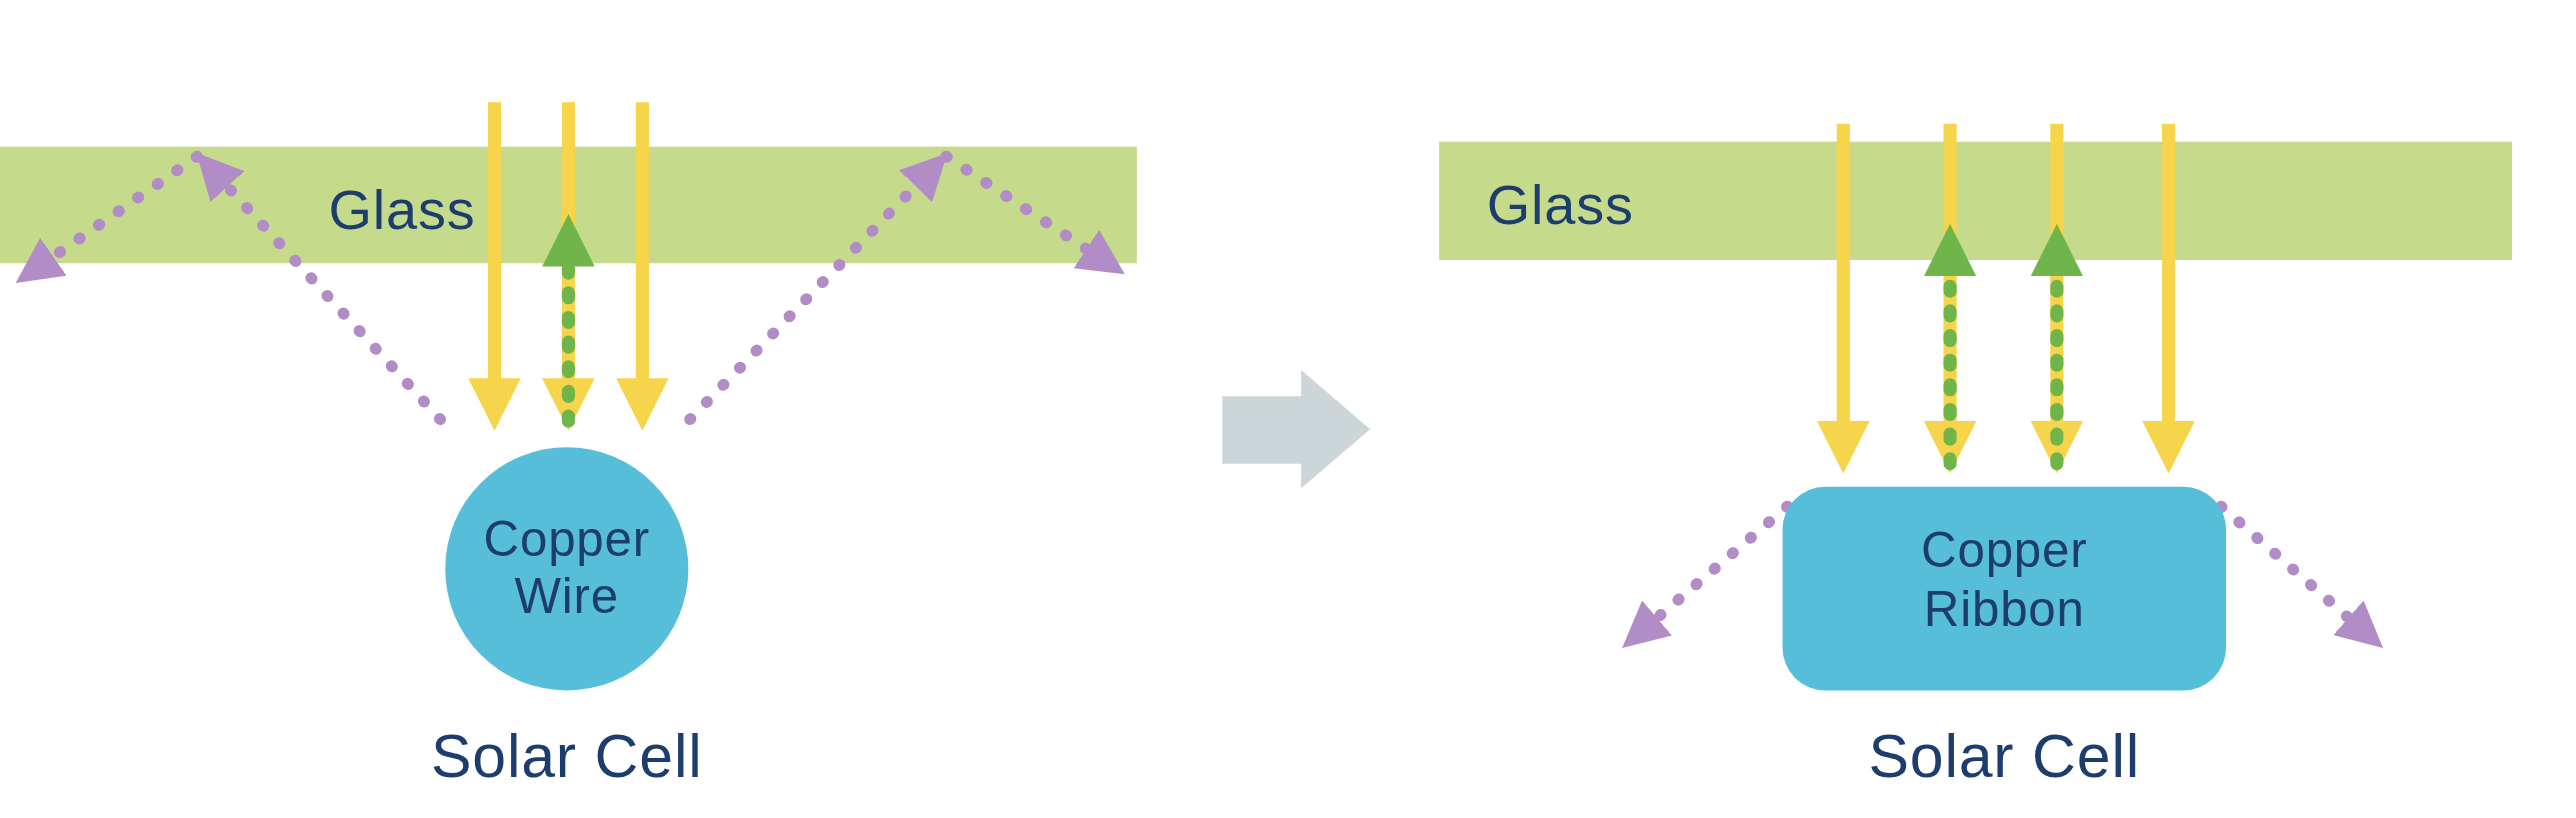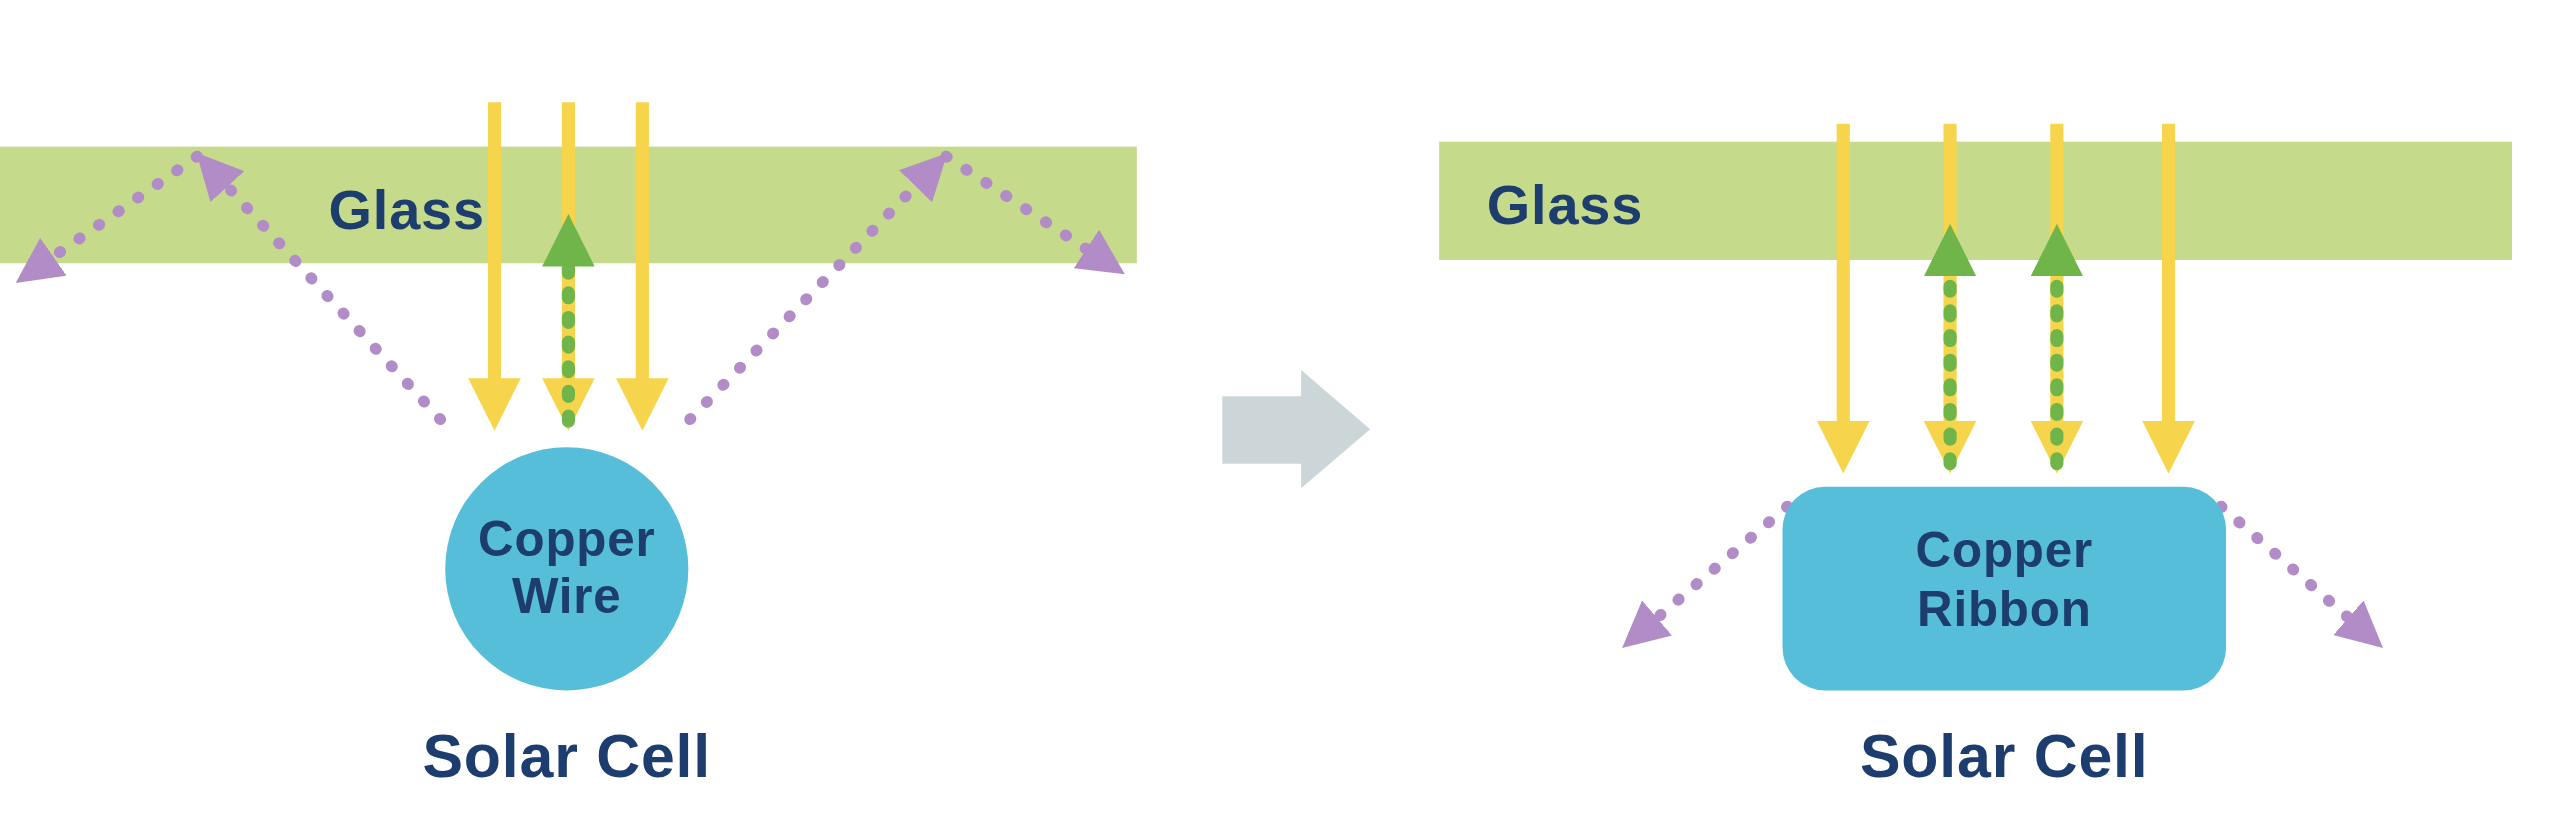--- a/index.html
+++ b/index.html
@@ -6,21 +6,21 @@
     --glass-green:#c5da8b;
     --sun-yellow:#f6d44b;
     --bounce-green:#6fb54a;
     --reflect-purple:#b18cc6;
     --copper-blue:#57bed9;
     --text-navy:#1c3d6e;
     --transform-gray:#ccd6d9;
     --background:#ffffff;
   }
   html,body{margin:0;padding:0;background:var(--background);}
-  .canvas{width:2512px;height:819px;background:var(--background);overflow:hidden;font-weight:bold;}
+  .canvas{width:2512px;height:819px;background:var(--background);overflow:hidden;}
   svg{display:block;}
   text{
     font-family:"Liberation Sans",sans-serif;
     fill:var(--text-navy);
     letter-spacing:0.5px;
   }
   .glass-bar{fill:var(--glass-green);}
   .glass-label{font-size:34px;}
   .component-label{font-size:30px;text-anchor:middle;}
   .cell-label{font-size:37px;text-anchor:middle;}

